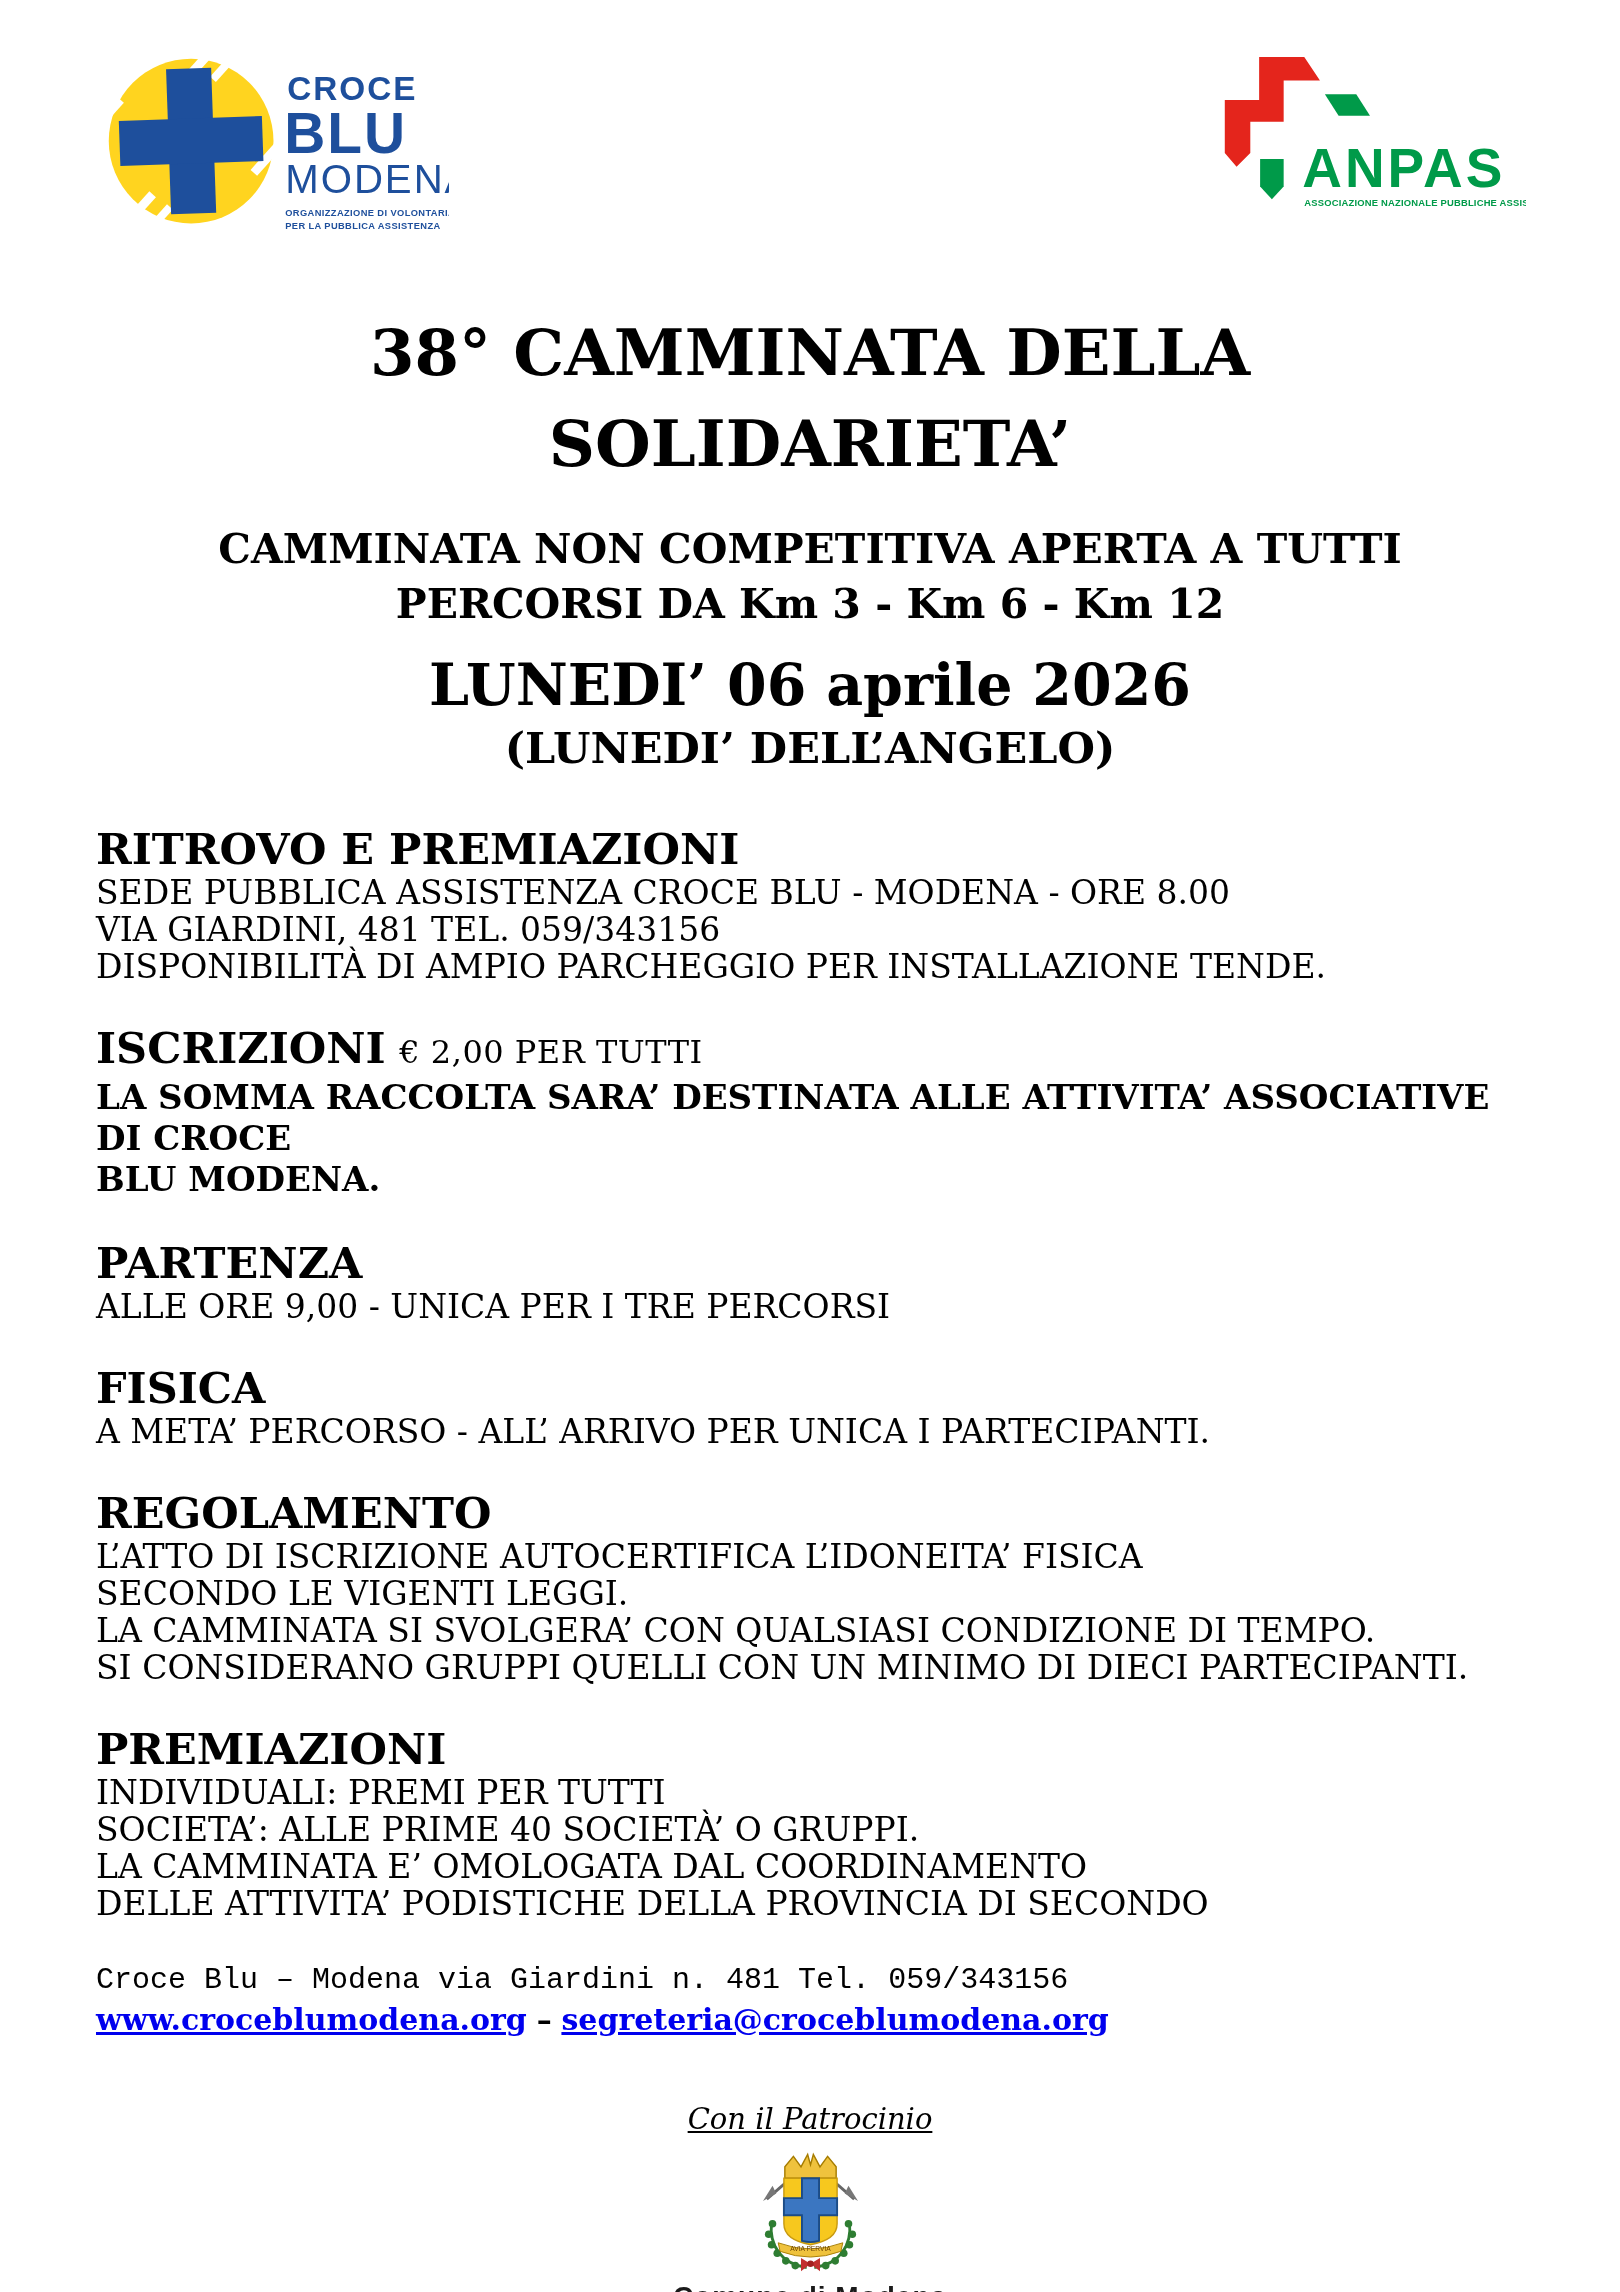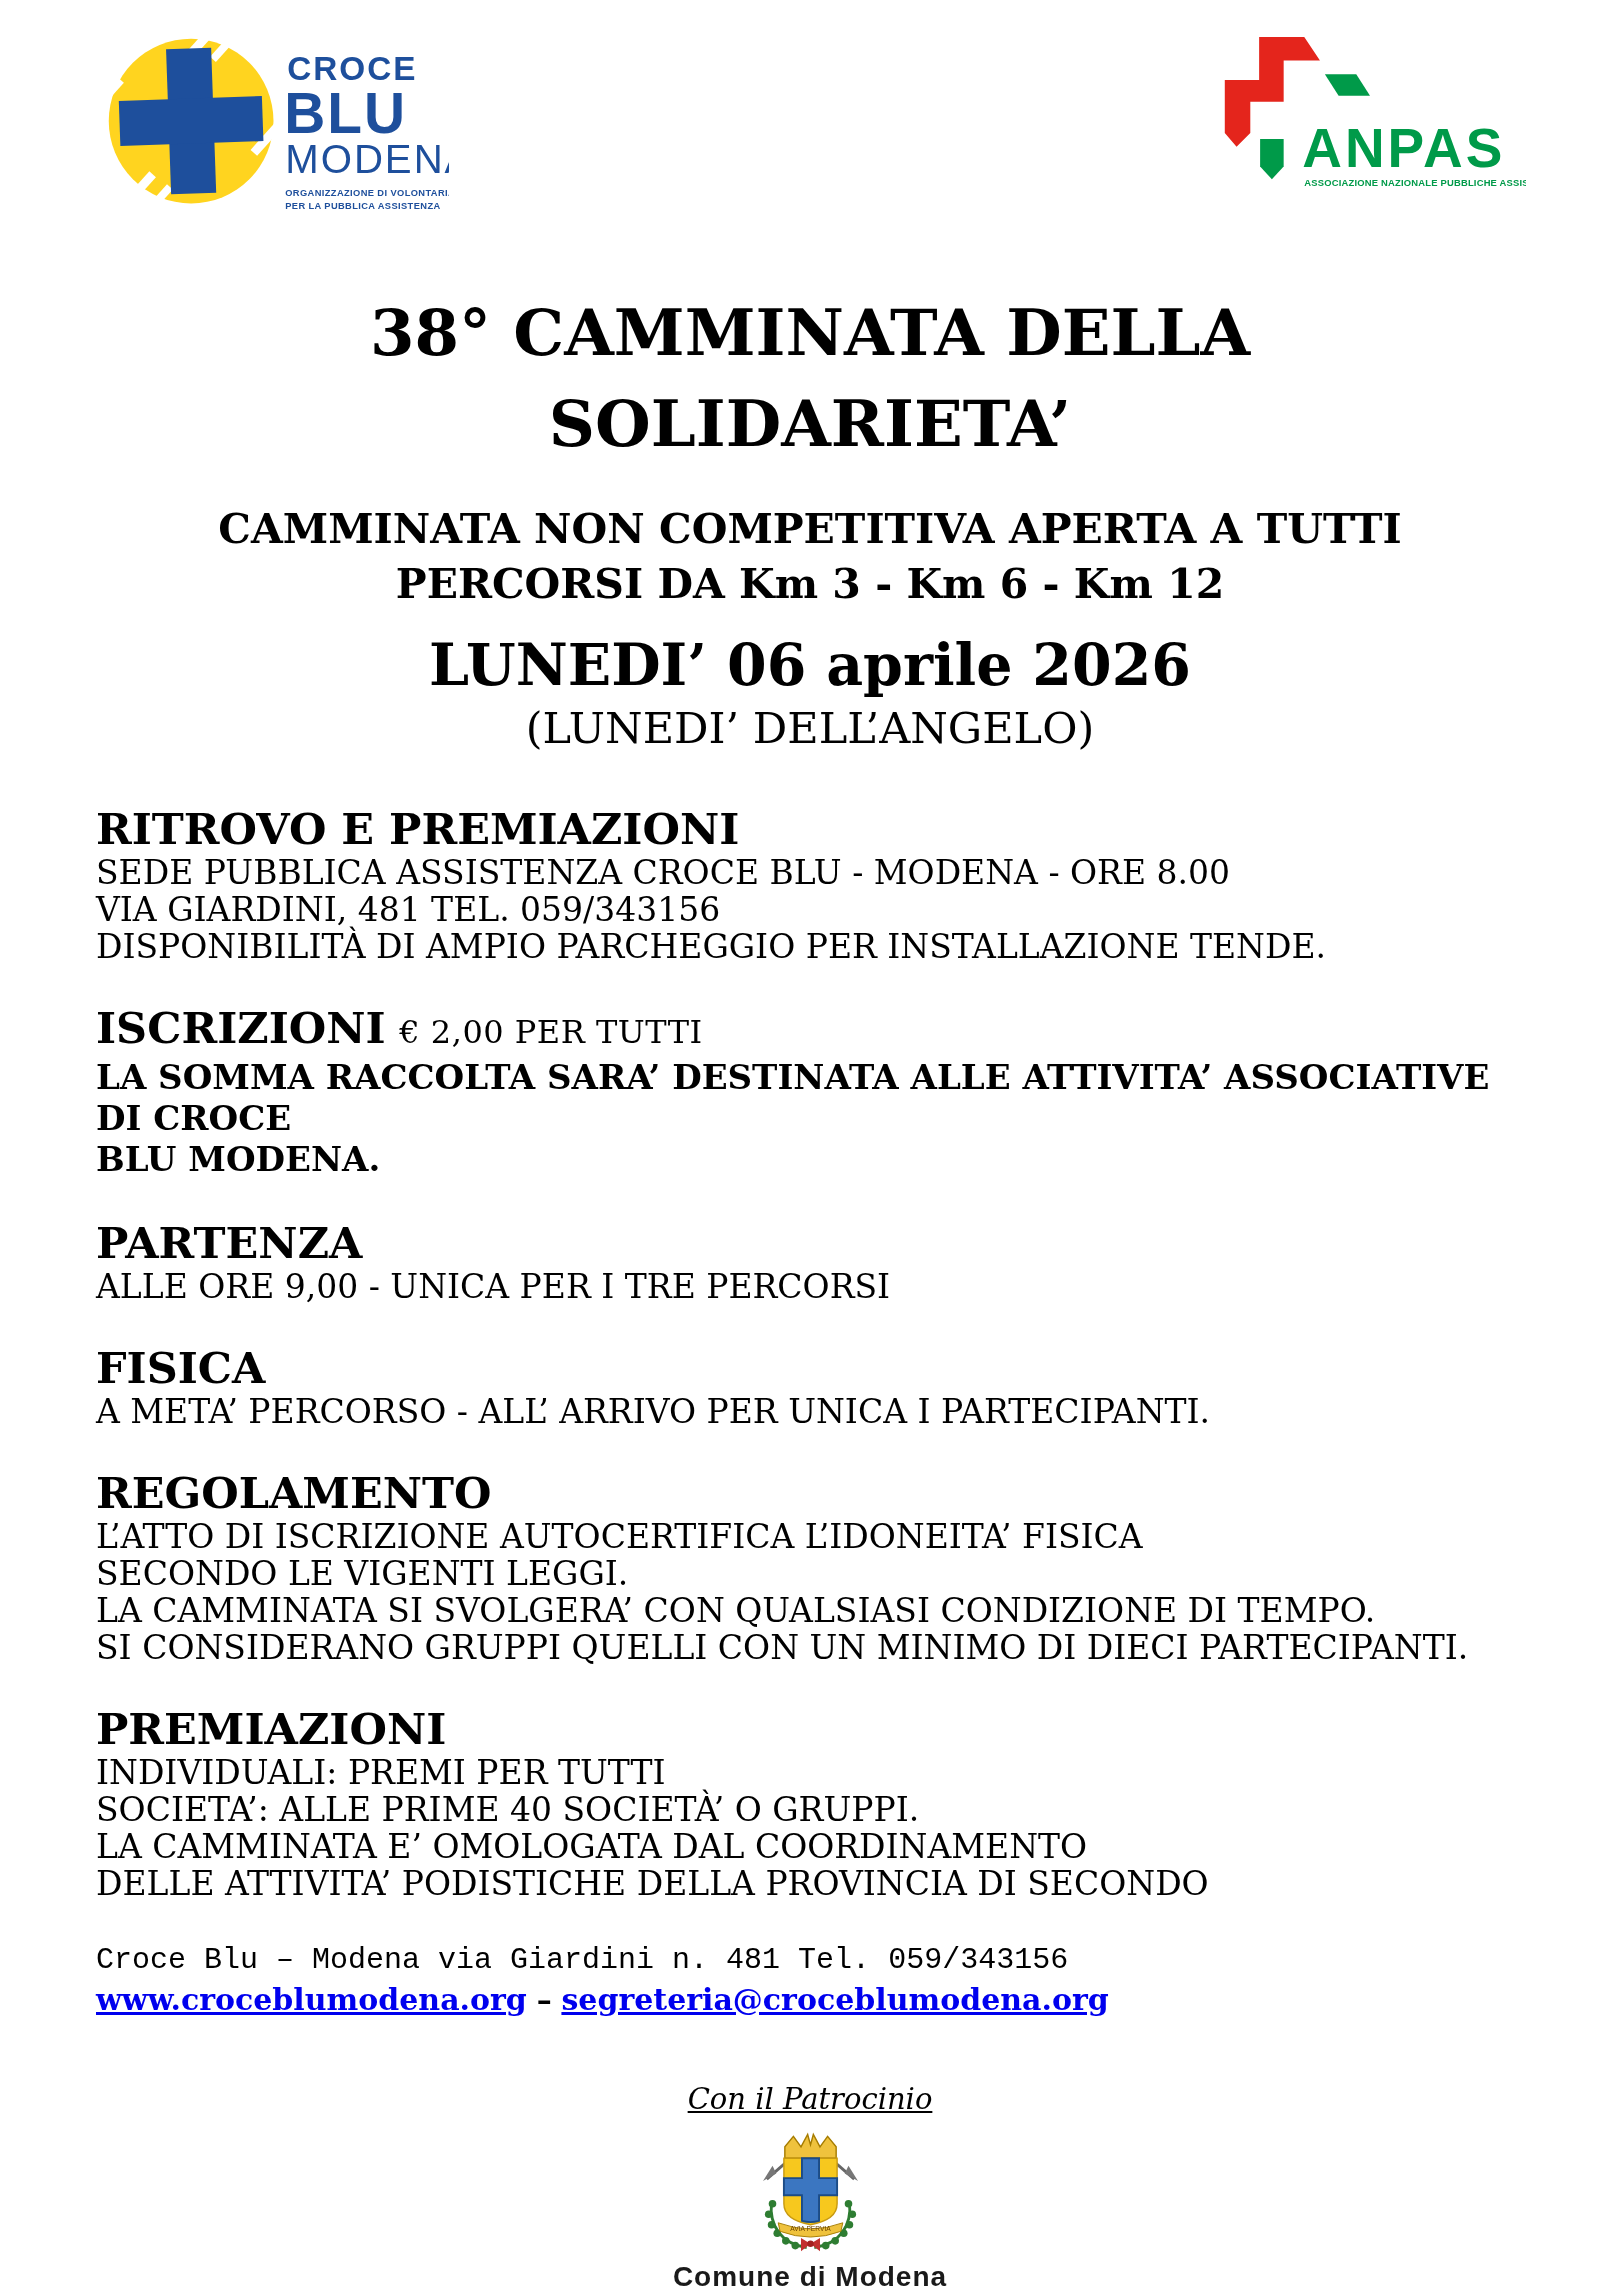--- a/index.html
+++ b/index.html
@@ -1,32 +1,32 @@
 <!DOCTYPE html>
 <html><head>
 <meta charset="utf-8">
 <style>
   html,body{margin:0;padding:0;background:#9a9a9a;}
   .page{
     position:relative;width:1620px;height:2293px;background:#ffffff;margin:0 auto;
     overflow:hidden;color:#000;font-family:"DejaVu Serif","Liberation Serif",serif;
   }
-  .logo-row{display:flex;justify-content:space-between;align-items:flex-start;padding:23px 94px 0 96px;}
+  .logo-row{display:flex;justify-content:space-between;align-items:flex-start;padding:43px 94px 0 96px;}
   .croce-logo text,.anpas-logo text{font-family:"Liberation Sans","DejaVu Sans",sans-serif;}
   .cb-t1{font-size:34px;font-weight:bold;letter-spacing:2px;}
   .cb-t2{font-size:58px;font-weight:bold;letter-spacing:2px;}
   .cb-t3{font-size:41px;font-weight:400;letter-spacing:2px;}
   .cb-t4{font-size:9.5px;font-weight:bold;letter-spacing:.4px;}
   .an-t1{font-size:56px;font-weight:bold;letter-spacing:3px;}
   .an-t2{font-size:9.6px;font-weight:bold;letter-spacing:.2px;}
   .title{margin:63px 0 0;text-align:center;font-size:64px;line-height:91px;font-weight:bold;}
   .title span{display:block;}
   .subtitle{margin-top:33px;text-align:center;font-weight:bold;font-size:41px;line-height:55px;}
   .edate{margin-top:15.7px;text-align:center;font-weight:bold;font-size:57px;line-height:73px;}
-  .date-note{font-size:43px;line-height:55px;font-weight:normal;}
+  .date-note{font-size:43px;line-height:55px;font-weight:bold;}
   .content{padding:49px 98px 0 96px;}
   .content section{margin:0 0 39px 0;}
   .sh{font-size:43px;line-height:49px;font-weight:bold;margin:0;}
   .fee{font-size:32px;font-weight:normal;margin-left:13.7px;letter-spacing:0.5px;}
   .bl{font-size:33px;line-height:37px;}
   .bbl{font-size:34px;line-height:41px;font-weight:bold;}
   .contact{font-size:30px;line-height:38px;margin-top:3.9px;font-family:Liberation Mono, monospace;}
   .links{font-size:30px;line-height:42px;font-weight:bold;}
   .lnk{color:#0000EE;text-decoration:underline;margin-top:48px;}
   .sep{margin:0 9.8px;color:#000;}

